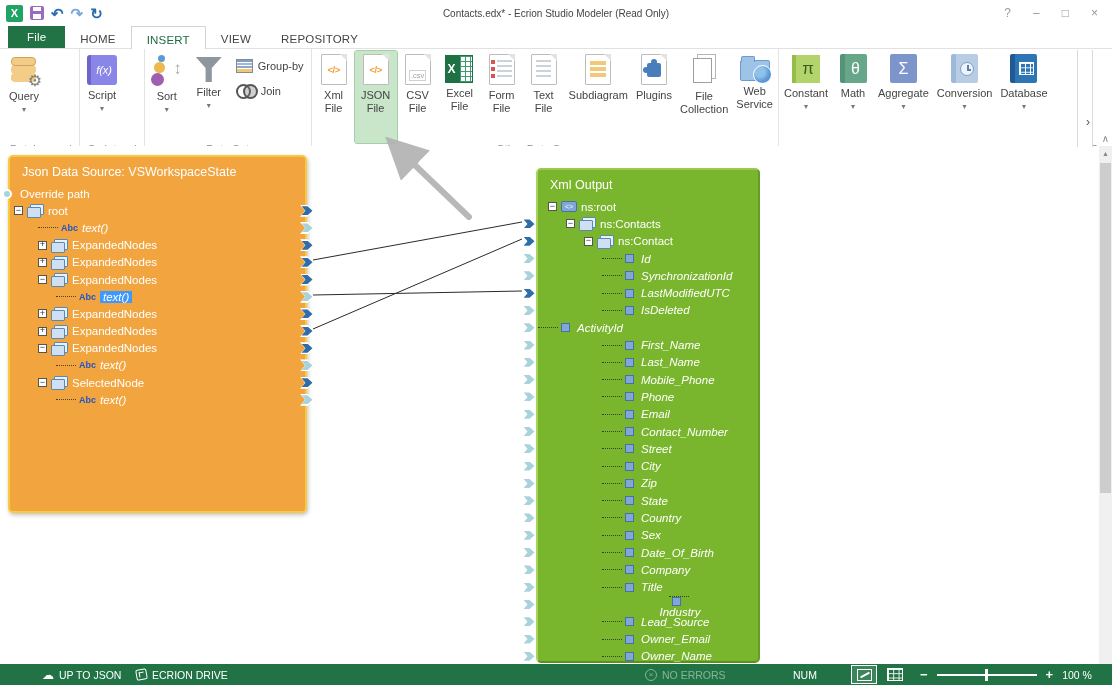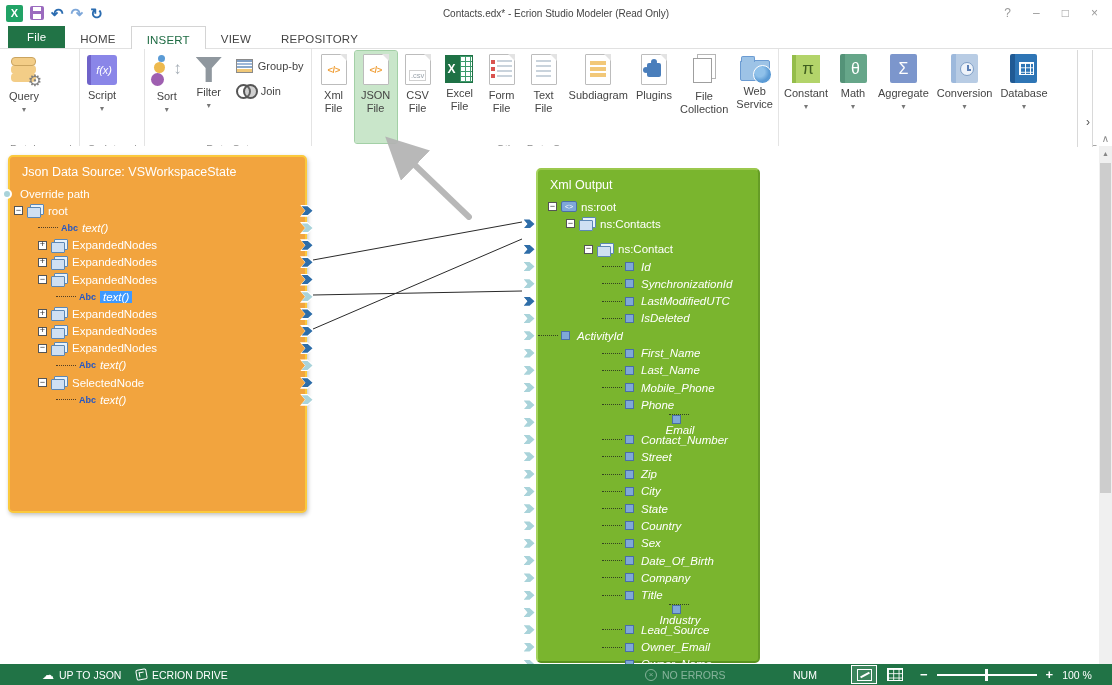--- a/index.html
+++ b/index.html
@@ -494,21 +494,21 @@
             <span class="tlabel">ns:root</span>
           </div>
           <div class="trow" style="padding-left: 28px;">
             <span class="toggle minus"></span>
             <span class="icon-node"></span>
             <span class="tlabel">ns:Contacts</span>
             <span class="conn left">
               <i class="blue"></i>
             </span>
           </div>
-          <div class="trow" style="padding-left: 46px; margin-top: 8px;">
+          <div class="trow" style="padding-left: 46px;">
             <span class="toggle minus"></span>
             <span class="icon-node"></span>
             <span class="tlabel">ns:Contact</span>
             <span class="conn left">
               <i class="blue"></i>
             </span>
           </div>
           <div class="trow" style="padding-left: 64px;">
             <span class="leader"></span>
             <span class="icon-sq"></span>
@@ -574,21 +574,21 @@
             </span>
           </div>
           <div class="trow" style="padding-left: 64px;">
             <span class="leader"></span>
             <span class="icon-sq"></span>
             <span class="tlabel it">Phone</span>
             <span class="conn left">
               <i class="teal"></i>
             </span>
           </div>
-          <div class="trow" style="padding-left: 64px; flex-direction: column;">
+          <div class="trow" style="padding-left: 64px;">
             <span class="leader"></span>
             <span class="icon-sq"></span>
             <span class="tlabel it">Email</span>
             <span class="conn left">
               <i class="teal"></i>
             </span>
           </div>
           <div class="trow" style="padding-left: 64px;">
             <span class="leader"></span>
             <span class="icon-sq"></span>
@@ -601,29 +601,29 @@
             <span class="leader"></span>
             <span class="icon-sq"></span>
             <span class="tlabel it">Street</span>
             <span class="conn left">
               <i class="teal"></i>
             </span>
           </div>
           <div class="trow" style="padding-left: 64px;">
             <span class="leader"></span>
             <span class="icon-sq"></span>
+            <span class="tlabel it">City</span>
+            <span class="conn left">
+              <i class="teal"></i>
+            </span>
+          </div>
+          <div class="trow" style="padding-left: 64px;">
+            <span class="leader"></span>
+            <span class="icon-sq"></span>
             <span class="tlabel it">Zip</span>
-            <span class="conn left">
-              <i class="teal"></i>
-            </span>
-          </div>
-          <div class="trow" style="padding-left: 64px;">
-            <span class="leader"></span>
-            <span class="icon-sq"></span>
-            <span class="tlabel it">City</span>
             <span class="conn left">
               <i class="teal"></i>
             </span>
           </div>
           <div class="trow" style="padding-left: 64px;">
             <span class="leader"></span>
             <span class="icon-sq"></span>
             <span class="tlabel it">State</span>
             <span class="conn left">
               <i class="teal"></i>

